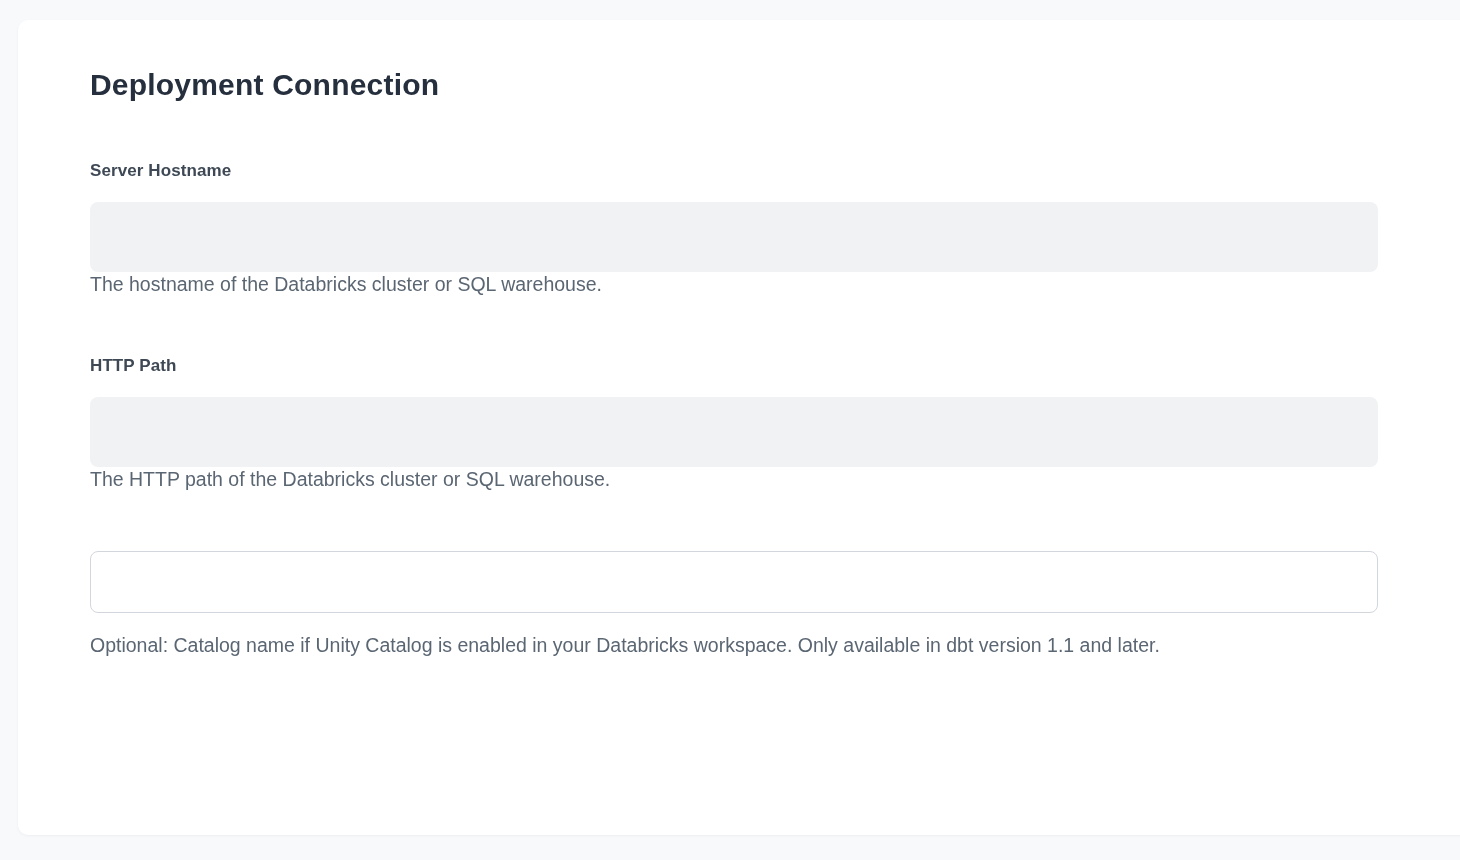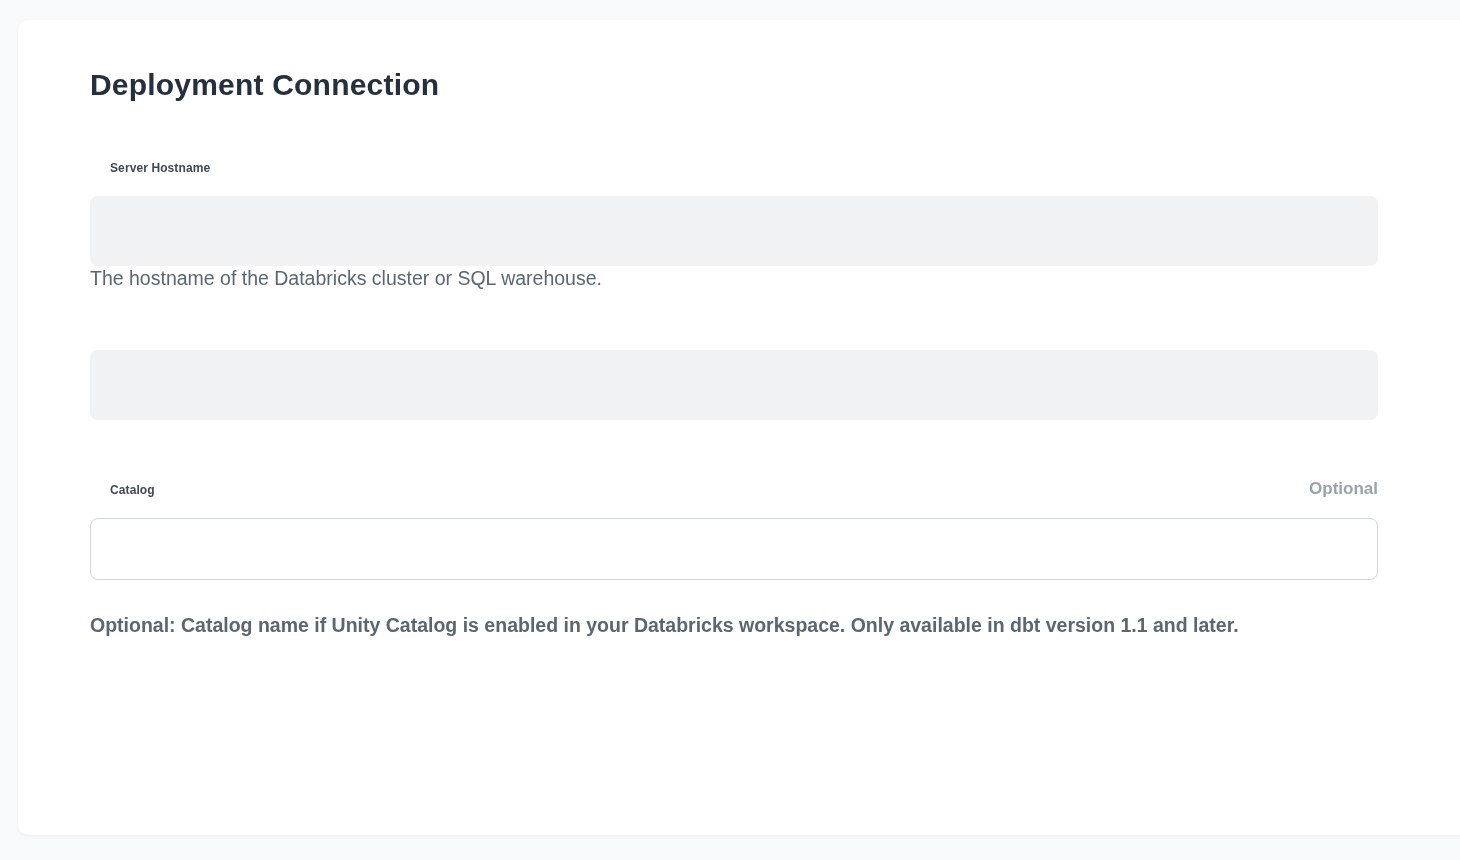--- a/index.html
+++ b/index.html
@@ -52,25 +52,24 @@
     margin-bottom: 59px;
   }
   .field:last-child { margin-bottom: 0; }
   .label-row {
     display: flex;
     justify-content: space-between;
     align-items: baseline;
     margin-bottom: 21px;
   }
   .field-label {
-    font-size: 12px;
+    font-size: 17px;
     font-weight: 700;
     color: #3e4955;
     letter-spacing: 0.1px;
-    margin-left: 20px;
   }
   .optional-tag {
     font-size: 17px;
     font-weight: 700;
     color: #9aa2ad;
   }
   .text-input {
     display: block;
     width: 1288px;
     font-family: "Liberation Sans", sans-serif;
@@ -89,21 +88,21 @@
     height: 62px;
     background: #ffffff;
     border: 1px solid #d2d6dd;
     padding: 0 18px;
   }
   .field-helper {
     font-size: 19.5px;
     color: #5b6673;
     line-height: 1.3;
   }
-  .catalog-helper { margin-top: 33px; font-weight: bold; }
+  .catalog-helper { margin-top: 20px; }
   .catalog-field .label-row { margin-bottom: 19px; }
 </style>
 </head>
 <body>
 
 <div class="page">
   <div class="card">
     <div class="card-content">
 
       <h1 class="panel-title">Deployment Connection</h1>
@@ -113,28 +112,28 @@
 
         <div class="field">
           <div class="label-row">
             <span class="field-label">Server Hostname</span>
           </div>
           <input type="text" class="text-input disabled" disabled="" value="" style="">
           <div class="field-helper">The hostname of the Databricks cluster or SQL warehouse.</div>
         </div>
 
         <div class="field">
+          <div class="label-row">
+            <span class="field-label">HTTP Path</span>
+          </div>
           <input type="text" class="text-input disabled" disabled="" value="" style="">
+          <div class="field-helper">The HTTP path of the Databricks cluster or SQL warehouse.</div>
         </div>
 
         <div class="field catalog-field">
-          <div class="label-row">
-            <span class="field-label">Catalog</span>
-            <span class="optional-tag">Optional</span>
-          </div>
           <input type="text" class="text-input enabled" value="" style="">
           <div class="field-helper catalog-helper">Optional: Catalog name if Unity Catalog is enabled in your Databricks workspace. Only available in dbt version 1.1 and later.</div>
         </div>
 
       </div>
     </div>
   </div>
 </div>
 
 </body></html>

